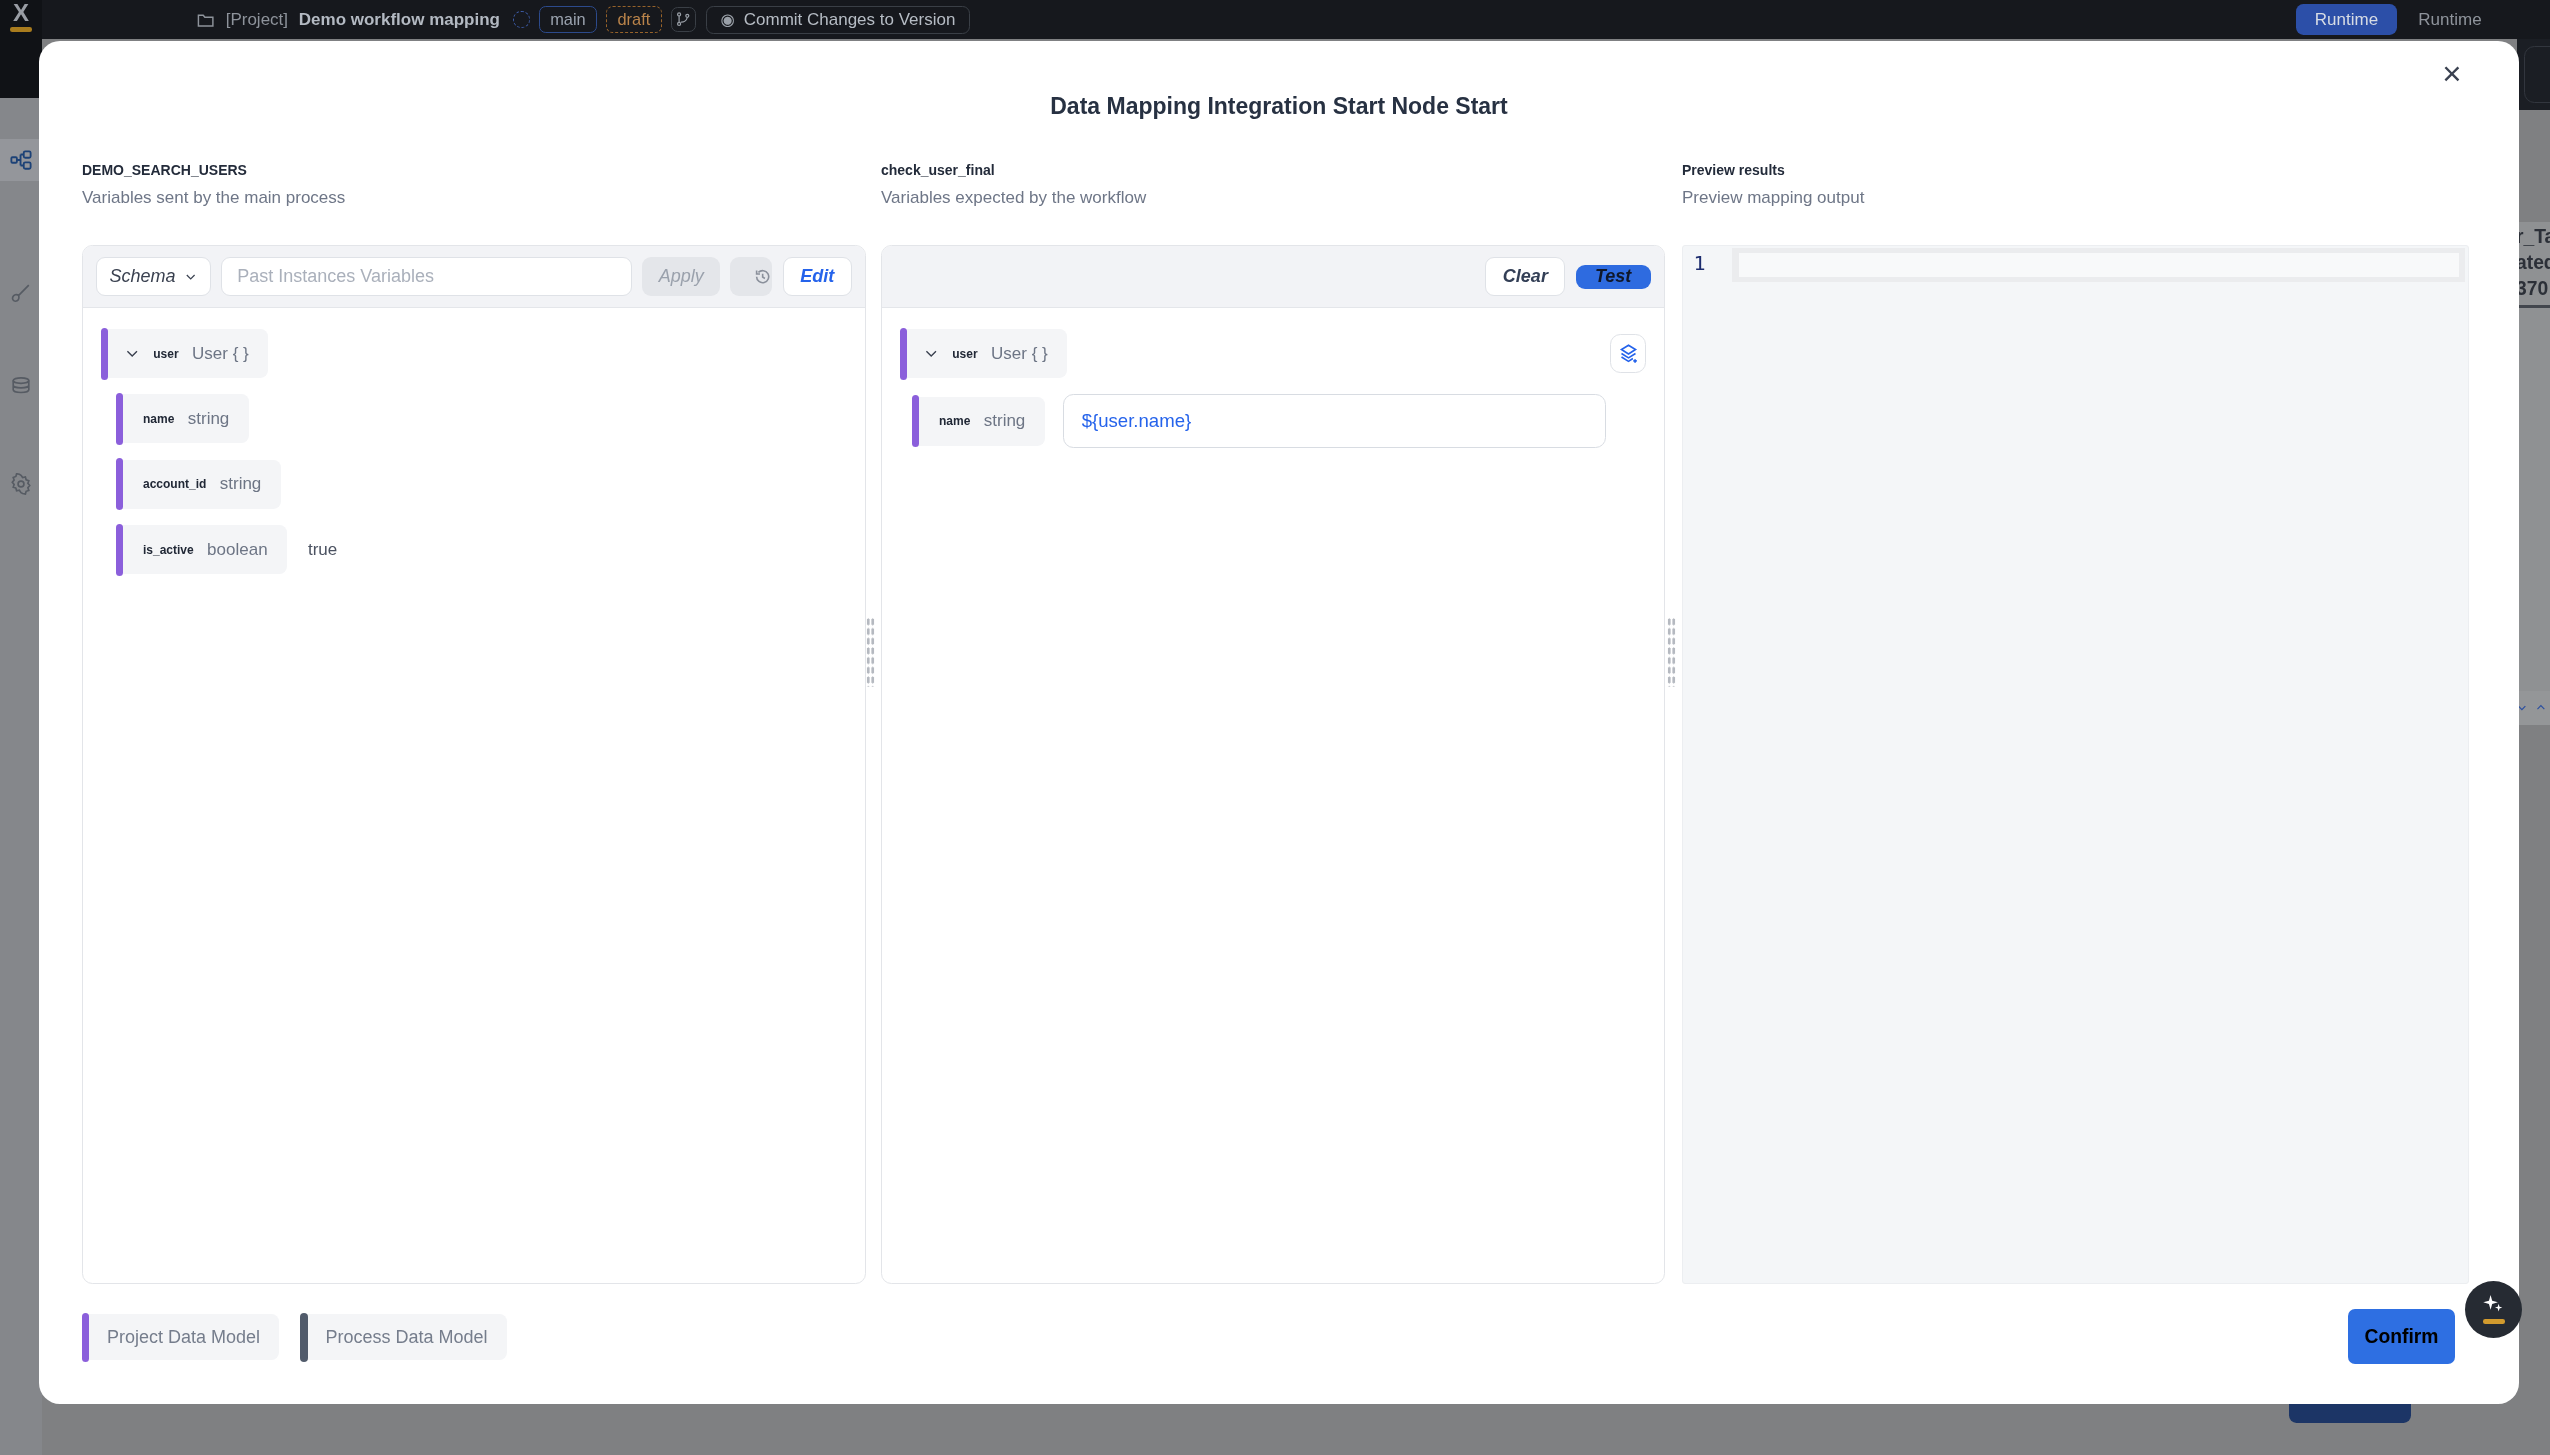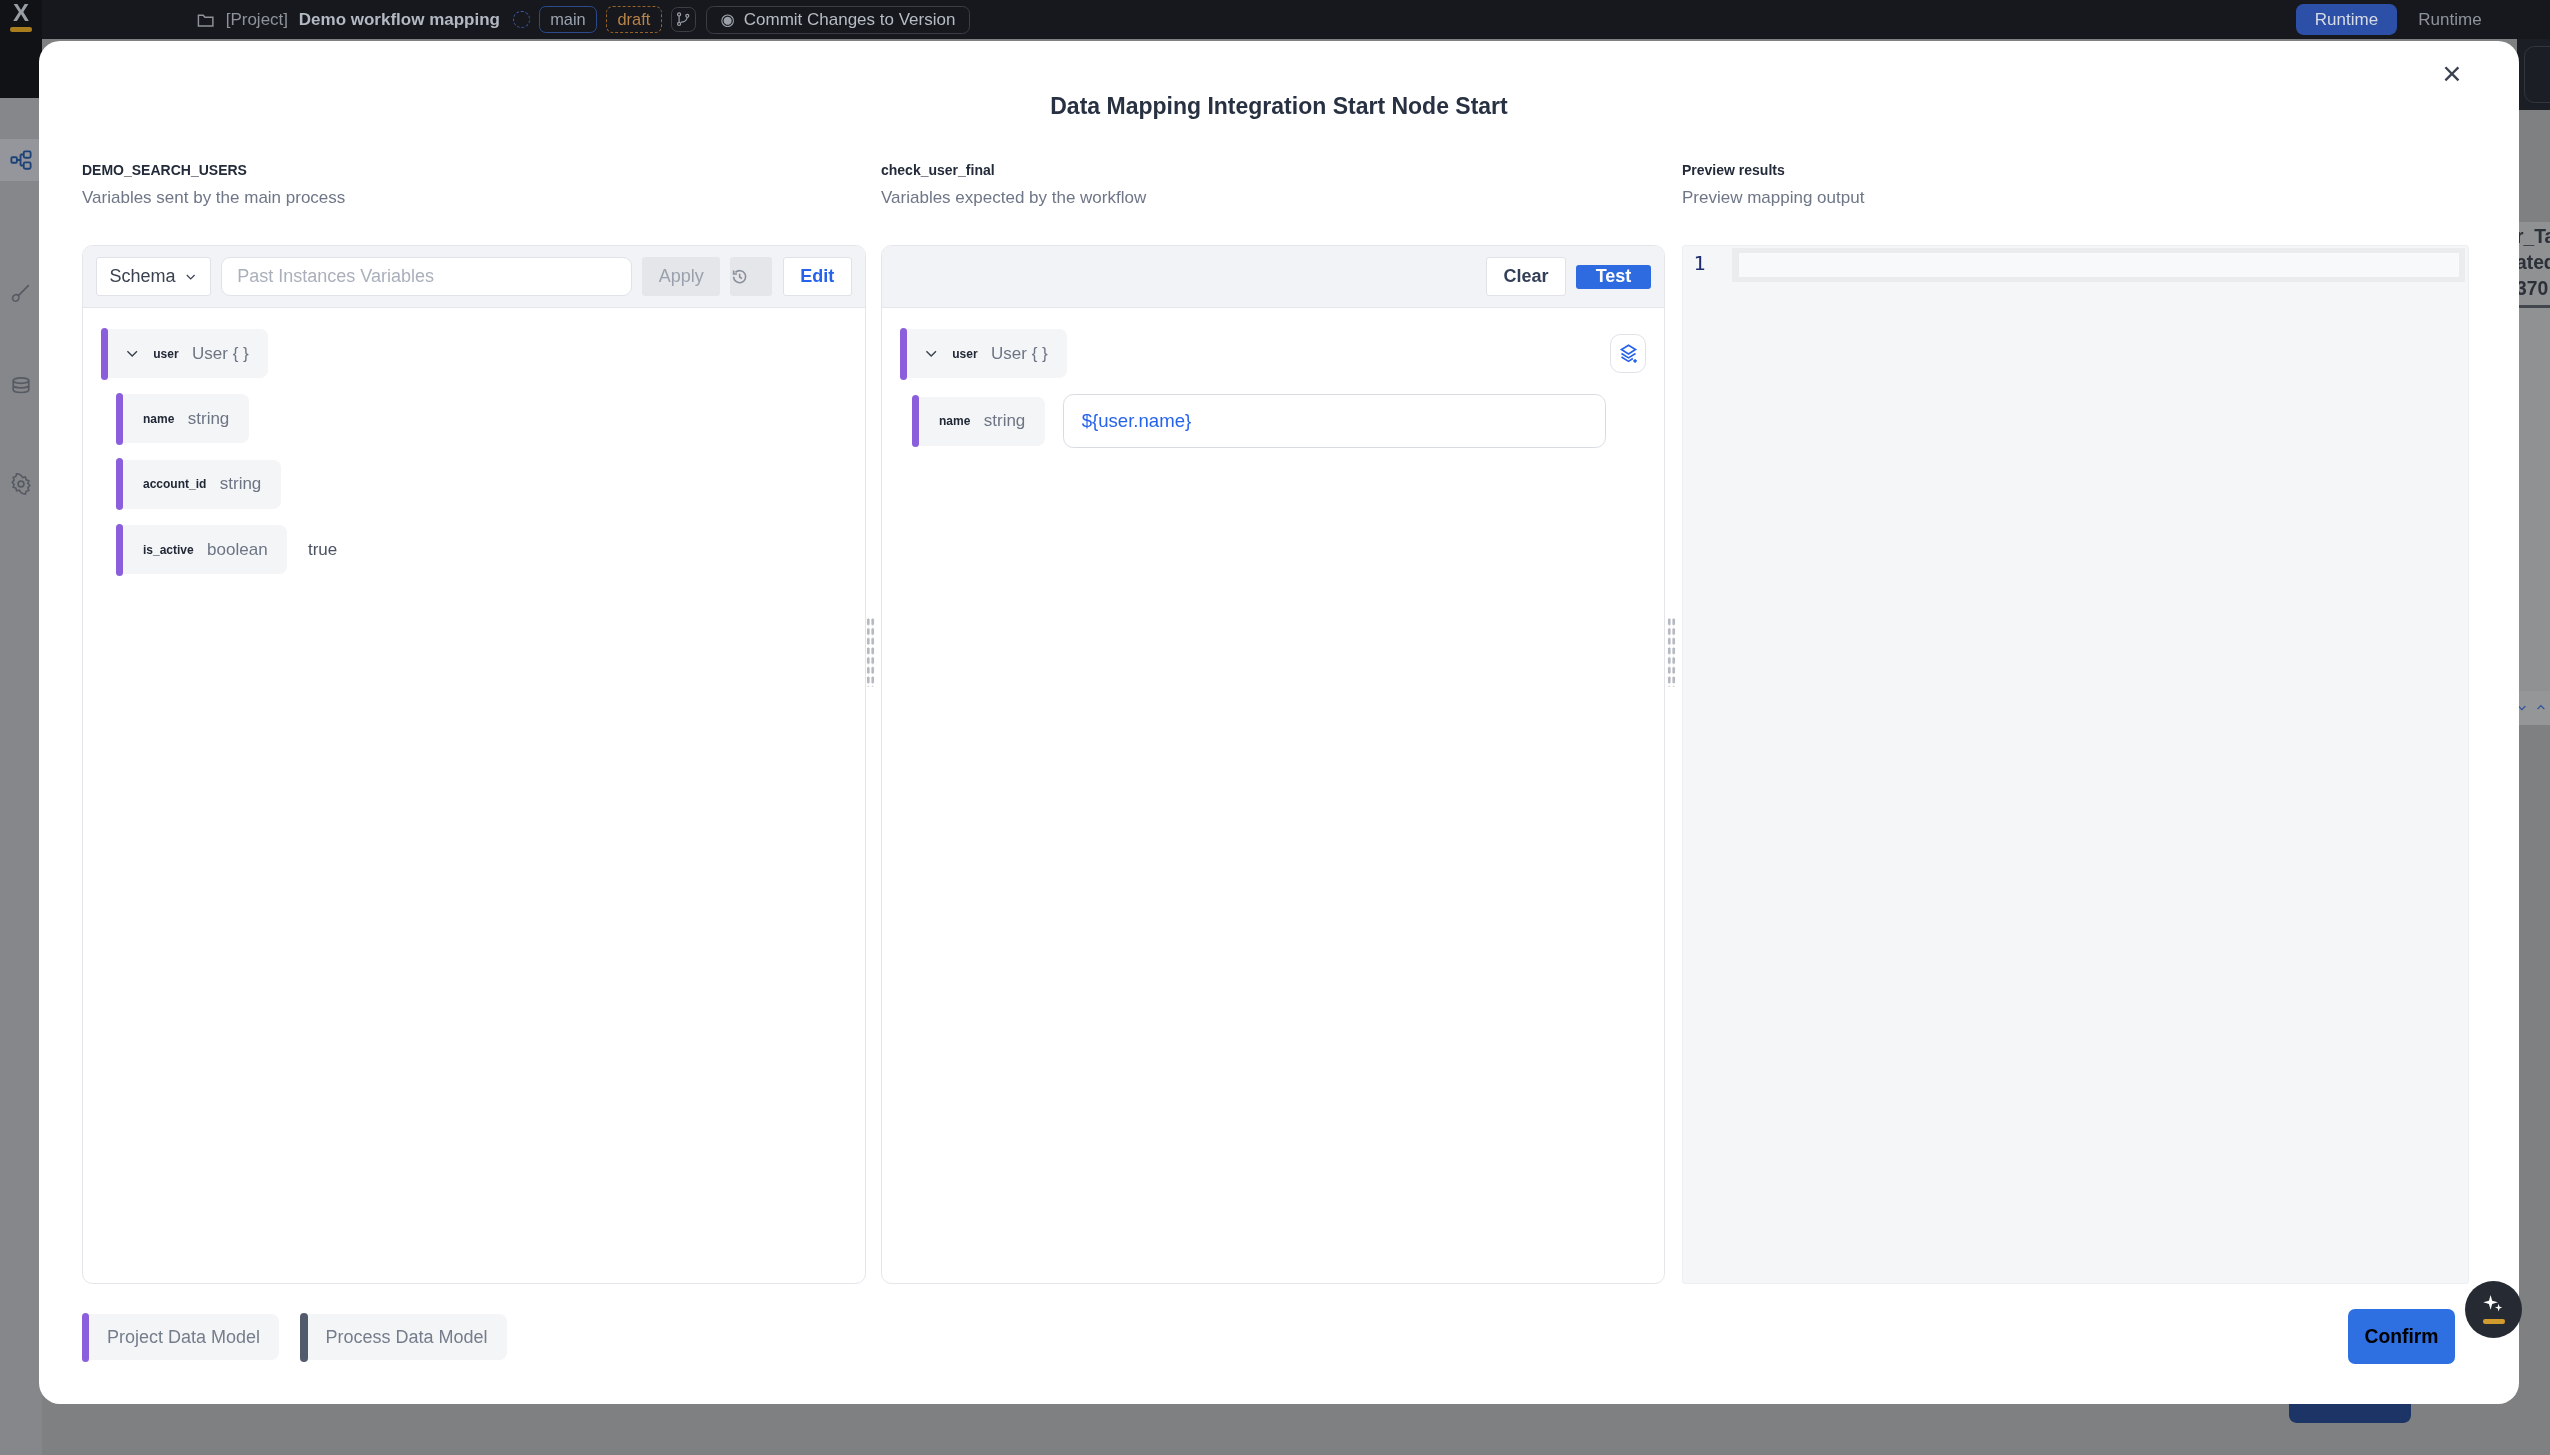--- a/index.html
+++ b/index.html
@@ -108,27 +108,27 @@
     border:1.5px solid #e3e5e9; border-radius:10.4px; background:#fff; overflow:hidden;
   }
   .p1 { left:43px; } .p2 { left:842px; }
 
   .panel-toolbar {
     height:62px; background:#f2f3f6; border-bottom:1.5px solid #e4e6ea;
     display:flex; align-items:center; padding:0 13.4px; gap:10.4px;
   }
   .panel-toolbar.right { justify-content:flex-end; }
 
-  .btn { border-radius:3px; font-size:18px; display:flex; align-items:center; justify-content:flex-start; cursor:pointer; white-space:nowrap; }
+  .btn { border-radius:9px; font-size:18px; display:flex; align-items:center; justify-content:flex-end; cursor:pointer; white-space:nowrap;font-style:italic; }
   .btn-schema { background:#fff; border:1.5px solid #dfe2e7; color:#3a4150; height:39px; padding:0 12px; gap:9px; }
   .btn-apply { background:#e4e6ea; color:#9aa1ac; height:39px; padding:0 16.4px; }
   .btn-history { background:#e4e6ea; width:42px; height:39px; }
   .btn-edit { background:#fff; border:1.5px solid #dfe2e7; color:#2563eb; font-weight:700; height:39px; padding:0 16.4px; }
   .btn-clear { background:#fff; border:1.5px solid #dfe2e7; color:#333f56; font-weight:700; height:39px; padding:0 16.4px; }
-  .btn-test { background:#2e6be0; color:#ffffff; font-weight:700; height:24px; padding:0 19.3px; }
+  .btn-test { background:#2e6be0; color:#0f172a; font-weight:700; height:24px; padding:0 19.3px; }
 
   .search-input {
     flex:1; height:39px; background:#fff; border:1.5px solid #dfe2e7; border-radius:9px;
     padding:0 15px; font-size:18px; color:#3a4150; outline:none; min-width:0;
     font-family:"Liberation Sans", sans-serif;
   }
   .search-input::placeholder { color:#aab0bb; }
 
   .tree { padding:21px 18px; position:relative; }
   .tree-row { display:flex; align-items:center; margin-bottom:16.4px; }

